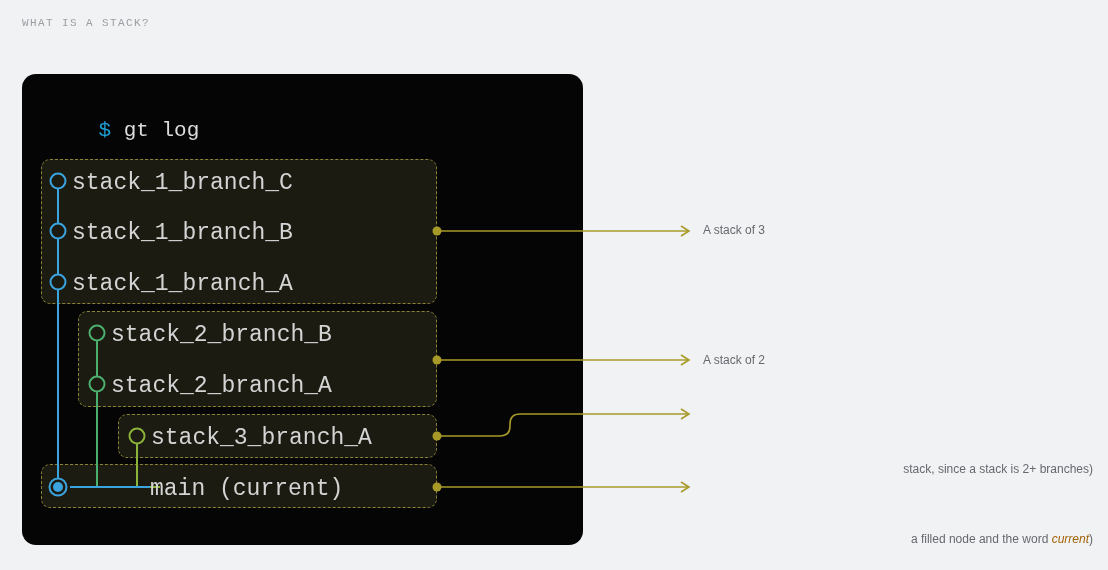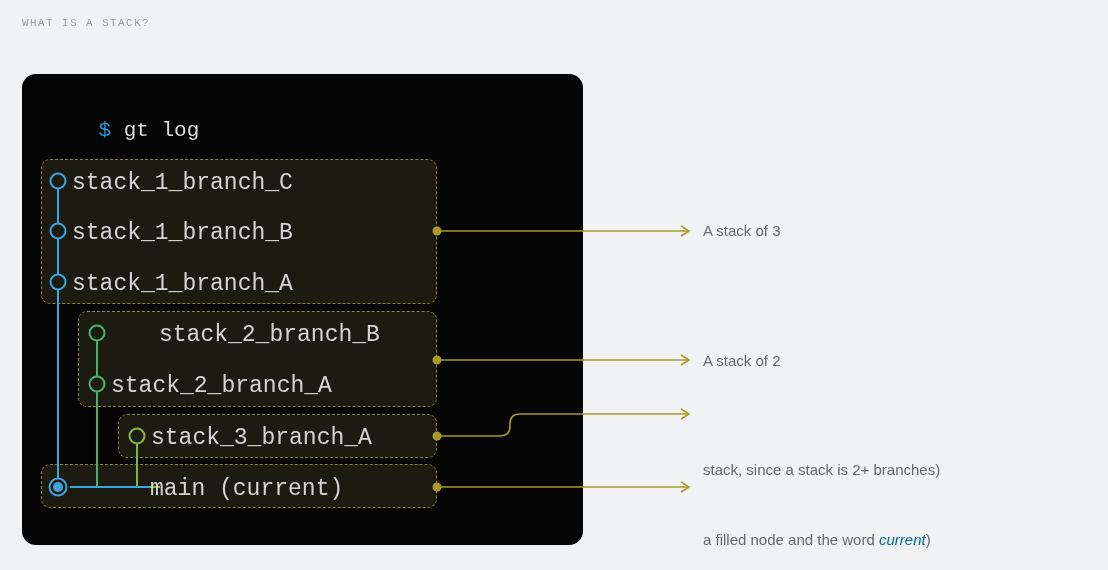--- a/index.html
+++ b/index.html
@@ -79,26 +79,27 @@
     font-size: 23px;
     color: #d4d4d4;
     white-space: pre;
     line-height: 1;
   }
 
   
   .annotation {
     position: absolute;
     font-family: "Liberation Sans", sans-serif;
-    font-size: 15px;
+    font-size: 12px;
     line-height: 21px;
     color: #65696e;
     white-space: pre-line;
+    text-align: right;
   }
-  .annotation em { color: #0369a1; }
+  .annotation em { color: #a16207; }
 
   #ann-stack3 { left: 703px; top: 396px; width: 390px; }
   #ann-main   { left: 703px; top: 466px; width: 390px; }
   #ann-stack1 { left: 703px; top: 220px; }
   #ann-stack2 { left: 703px; top: 350px; }
 </style>
 </head>
 <body>
 
 <div id="page-title">WHAT IS A STACK?</div>
@@ -150,21 +151,21 @@
 
   <circle cx="437" cy="487" r="4.5" fill="#a89a28"></circle>
   <line x1="437" y1="487" x2="688" y2="487" stroke="#a89a28" stroke-width="1.6"></line>
   <polyline points="681,482 689,487 681,492" fill="none" stroke="#a89a28" stroke-width="1.6"></polyline>
 </svg>
 
 <div class="branch-label" style="left:72px;  top:172px;">stack_1_branch_C</div>
 <div class="branch-label" style="left:72px;  top:222px;">stack_1_branch_B</div>
 <div class="branch-label" style="left:72px;  top:273px;">stack_1_branch_A</div>
 
-<div class="branch-label" style="left:111px; top:324px;margin-left:48px;">stack_2_branch_B</div>
+<div class="branch-label" style="left:111px; top:324px;">stack_2_branch_B</div>
 <div class="branch-label" style="left:111px; top:375px;">stack_2_branch_A</div>
 
 <div class="branch-label" style="left:151px; top:427px;">stack_3_branch_A</div>
 
 <div class="branch-label" style="left:137px; top:478px;margin-left:13px;">main (current)</div>
 
 <div class="annotation" id="ann-stack1">A stack of 3</div>
 
 <div class="annotation" id="ann-stack2">A stack of 2</div>
 

